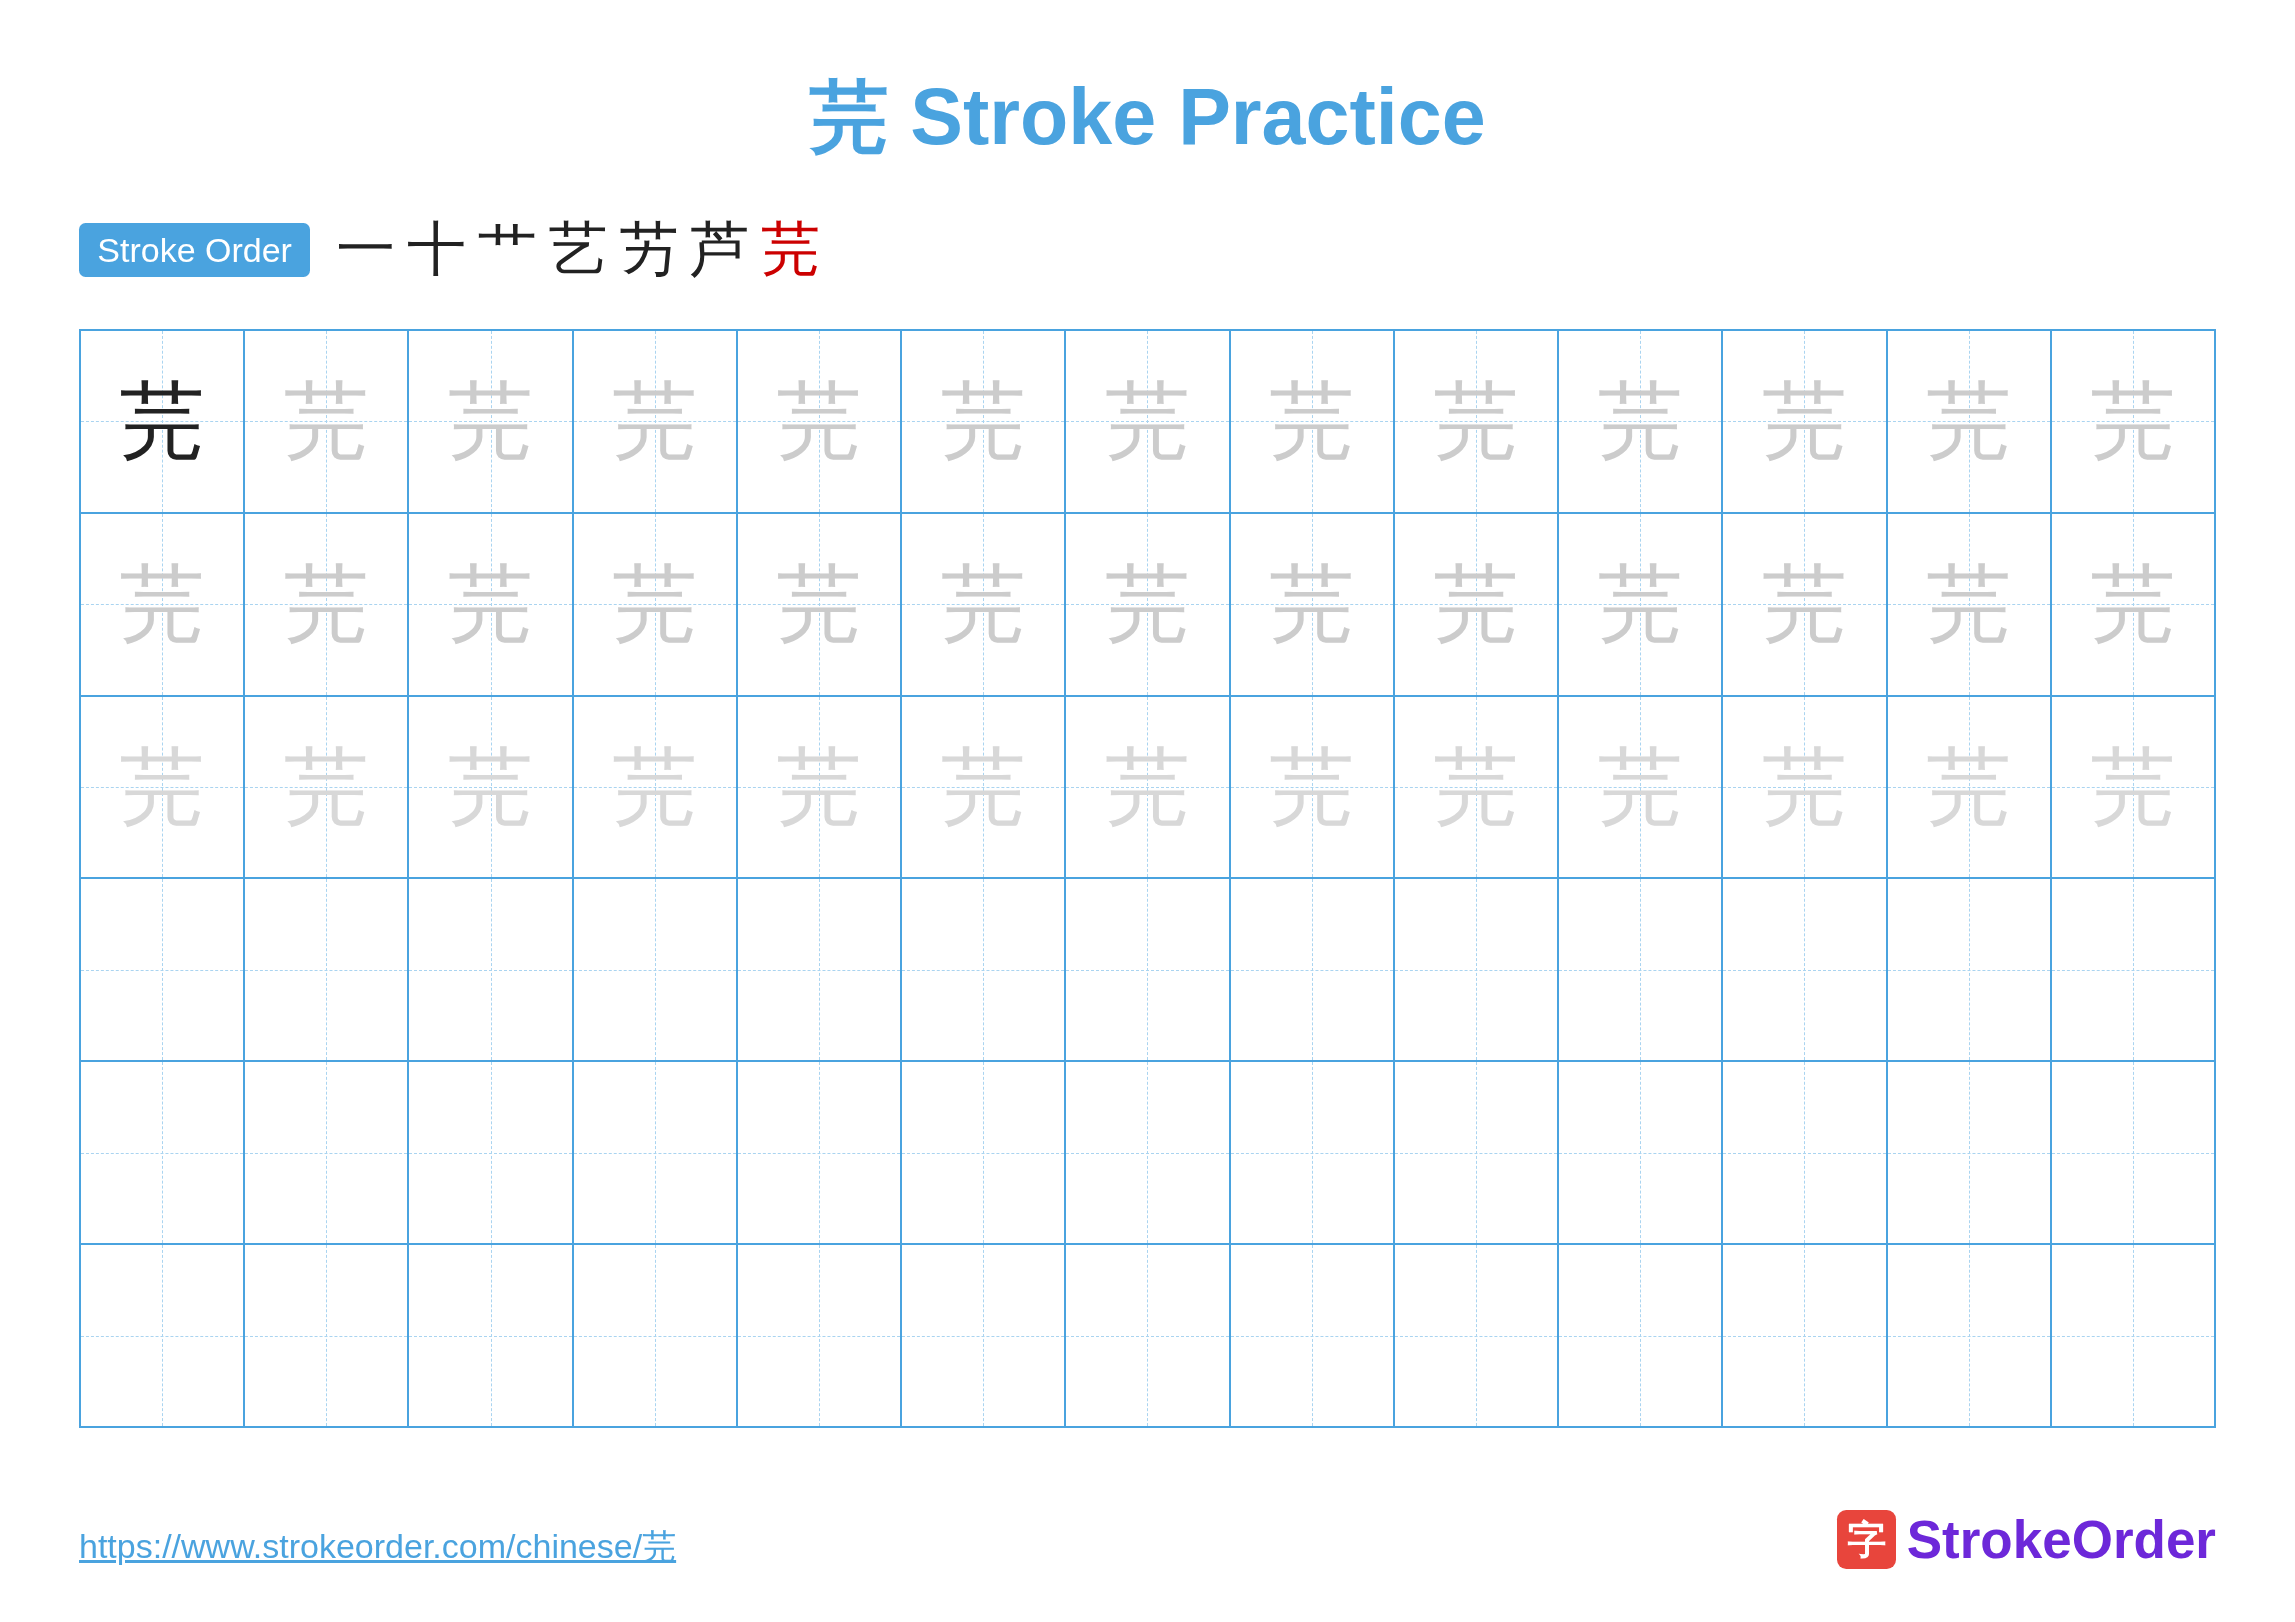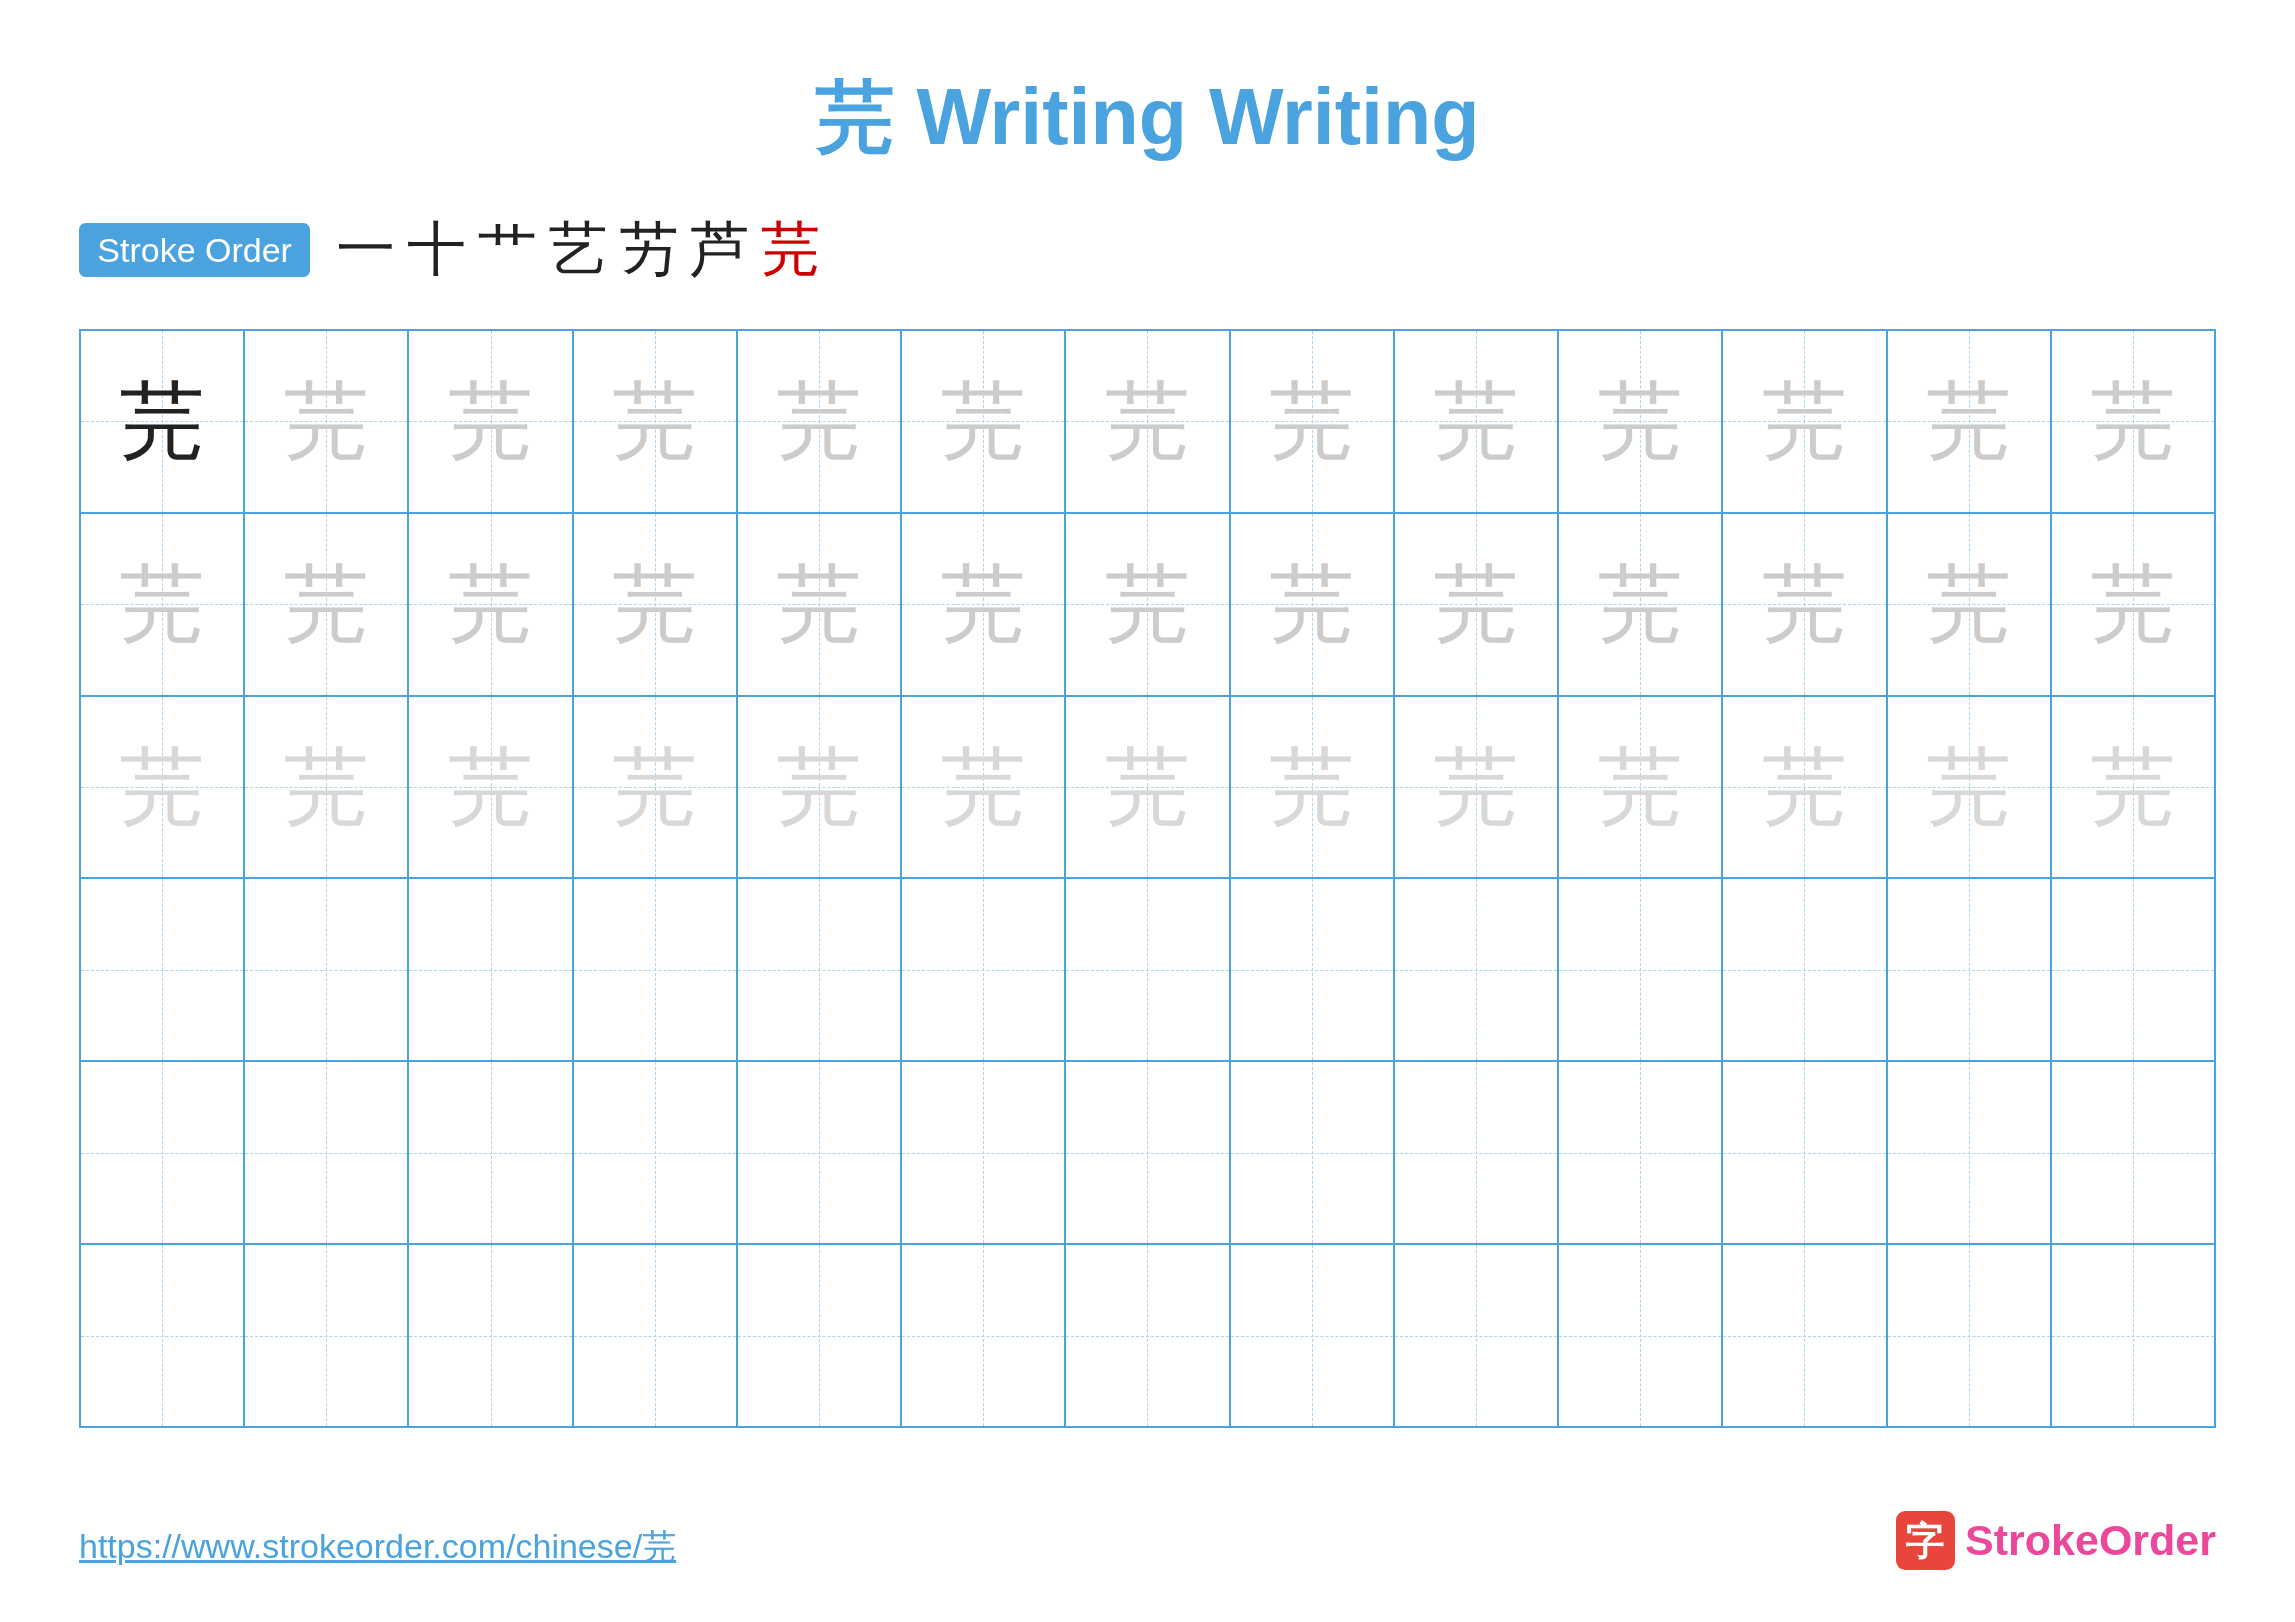--- a/index.html
+++ b/index.html
@@ -155,32 +155,32 @@
       border-radius: 9.2px;
       display: flex;
       align-items: center;
       justify-content: center;
       color: white;
       font-size: 39px;
       font-weight: bold;
     }
 
     .logo-text {
-      font-size: 43px;
+      font-size: 53px;
       font-weight: bold;
-      color: #ec4899;
+      color: #6d28d9;
     }
   </style>
 </head>
 <body>
 
 <div class="page">
 
   <div class="title">
-    <span>芫</span><span> Writing Writing</span>
+    <span>芫</span><span> Stroke Practice</span>
   </div>
 
   <div class="stroke-order-row">
     <div class="stroke-order-badge">Stroke Order</div>
     <div class="stroke-order-chars">
       <span class="stroke-char dark">一</span>
       <span class="stroke-char dark">十</span>
       <span class="stroke-char dark">艹</span>
       <span class="stroke-char dark">艺</span>
       <span class="stroke-char dark">艻</span>

